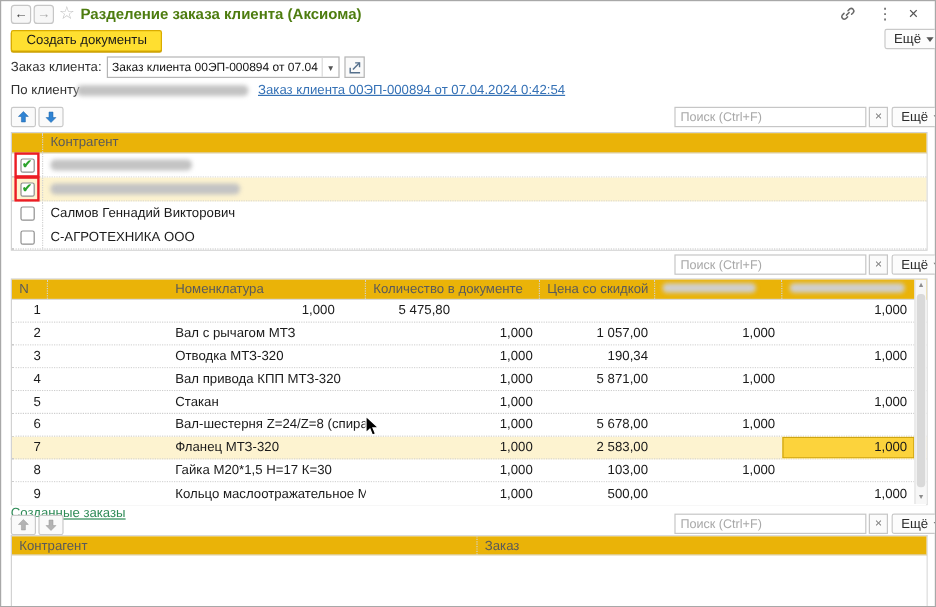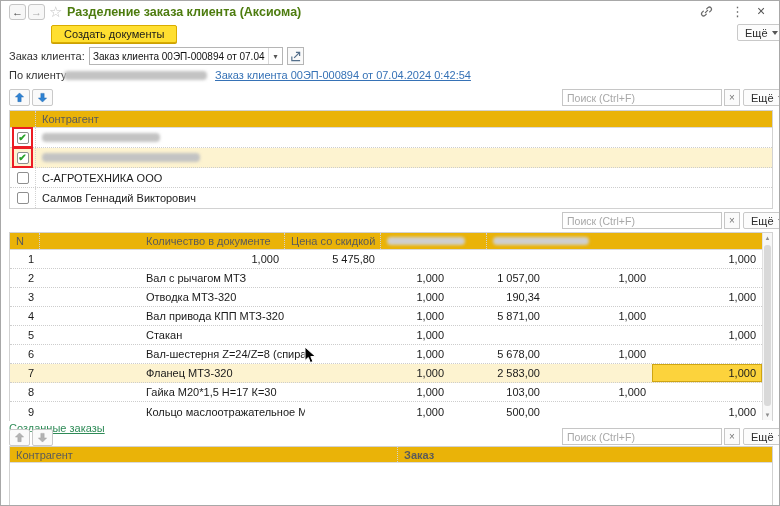--- a/index.html
+++ b/index.html
@@ -19,21 +19,21 @@
   .navbtn.disabled { color:#a9a9a9; }
   .star { color:#c2c2c2; font-size:15px; line-height:15px; }
   .wtitle { font-size:12.5px; font-weight:bold; color:#4d7c0f; white-space:nowrap; }
   .winicon { color:#666; font-size:13px; line-height:14px; cursor:default; }
   .closeicon { color:#555; font-size:14px; }
 
   
   .btn-yellow {
     height:18px; padding:0 12px; background:#ffdf30; border:1px solid #d9ac00;
     border-radius:2px; box-shadow:0 1px 0 #caa005; font-size:11px; color:#1a1a1a;
-    display:inline-flex; align-items:center; font-family:"Liberation Sans",sans-serif;margin-left:42px;
+    display:inline-flex; align-items:center; font-family:"Liberation Sans",sans-serif;
   }
   .btn-more {
     height:17px; padding:0 7px; background:#fcfcfc; border:1px solid #c9c9c9;
     border-radius:2px; font-size:11px; color:#2b2b2b;
     display:inline-flex; align-items:center; gap:4px;
   }
   .caret { width:0; height:0; border-left:3px solid transparent; border-right:3px solid transparent; border-top:4px solid #555; }
   .toolbtn {
     width:21px; height:17px; border:1px solid #c9c9c9; border-radius:2px;
     background:#fafafa; display:inline-flex; align-items:center; justify-content:center;
@@ -188,47 +188,48 @@
       <div class="red-annot"></div>
       <div class="chk-col">
         <div class="checkbox">
             <span class="checkmark">✔</span>
           </div>
       </div>
       <div class="td" style="flex:1;">
           <span class="redacted" style="width:158px;"></span>
         </div>
     </div>
+    <div class="trow" style="height:20px; border-bottom:none;">
+      <div class="chk-col">
+        <div class="checkbox"></div>
+      </div>
+      <div class="td" style="flex:1;">Салмов Геннадий Викторович</div>
+    </div>
     <div class="trow" style="height:20px;">
       <div class="chk-col">
         <div class="checkbox"></div>
       </div>
       <div class="td" style="flex:1;">С-АГРОТЕХНИКА ООО</div>
-    </div>
-    <div class="trow" style="height:20px; border-bottom:none;">
-      <div class="chk-col">
-        <div class="checkbox"></div>
-      </div>
-      <div class="td" style="flex:1;">Салмов Геннадий Викторович</div>
     </div>
   </div>
 
   <input class="abs search-input" style="left: 561px; top: 211px;" placeholder="Поиск (Ctrl+F)">
   <div class="abs clearbtn" style="left:723px; top:211px;">
       <span>×</span>
     </div>
   <div class="abs btn-more" style="left:742px; top:211px;">
     <span>Ещё</span>
       <span class="caret"></span>
   </div>
 
   <div class="abs tbl" style="left:8px; top:231px; width:764px; height:189px;">
     <div class="thead" style="height:17px;">
       <div class="th c-n">N</div>
       <div class="th c-art">Артикул</div>
+      <div class="th c-nom">Номенклатура</div>
       <div class="th c-qty">Количество в документе</div>
       <div class="th c-price">Цена со скидкой</div>
       <div class="th c-a"><span class="redacted light" style="width:78px;"></span></div>
       <div class="th c-b"><span class="redacted light" style="width:96px;"></span></div>
     </div>
 
     <div class="trow" style="height:19px;">
       <div class="td num c-n">1</div>
       <div class="td c-art">320-1601130 ( БЗТ...</div>
       <div class="td num c-qty">1,000</div>
@@ -332,21 +333,21 @@
       <span>×</span>
     </div>
   <div class="abs btn-more" style="left:742px; top:427px;">
     <span>Ещё</span>
       <span class="caret"></span>
   </div>
 
   <div class="abs tbl" style="left:8px; top:445px; width:764px; height:60px; border-bottom:none;">
     <div class="thead" style="height:16px;">
       <div class="th" style="width:388px;">Контрагент</div>
-      <div class="th" style="flex:1;font-weight:bold;">Заказ</div>
+      <div class="th" style="flex:1;">Заказ</div>
     </div>
     <div style="height:43px; background:#fff;"></div>
   </div>
 
   <div id="cursor">
     <svg width="13" height="19" viewBox="0 0 13 19">
       <path d="M1 1 L1 14.5 L4.3 11.5 L6.4 16.6 L8.9 15.5 L6.8 10.6 L11.4 10.4 Z" fill="#000" stroke="#fff" stroke-width="1"></path>
     </svg>
   </div>
 

